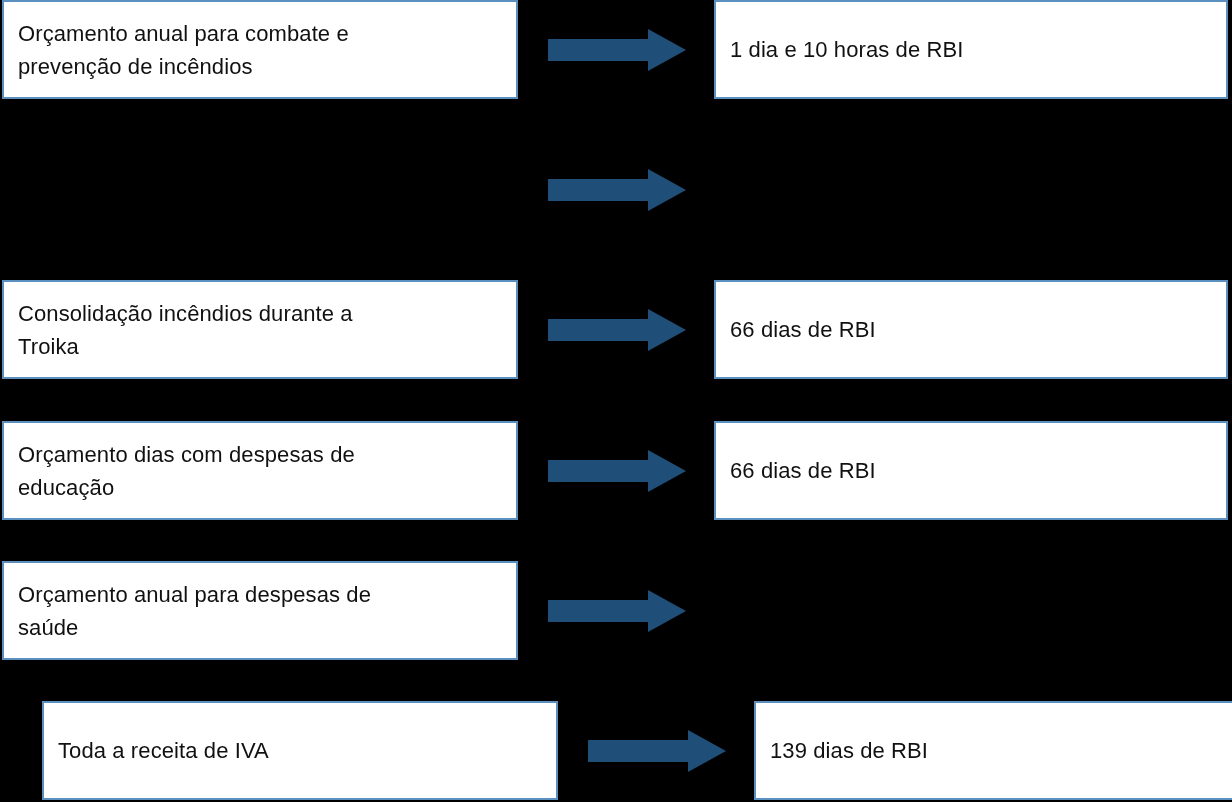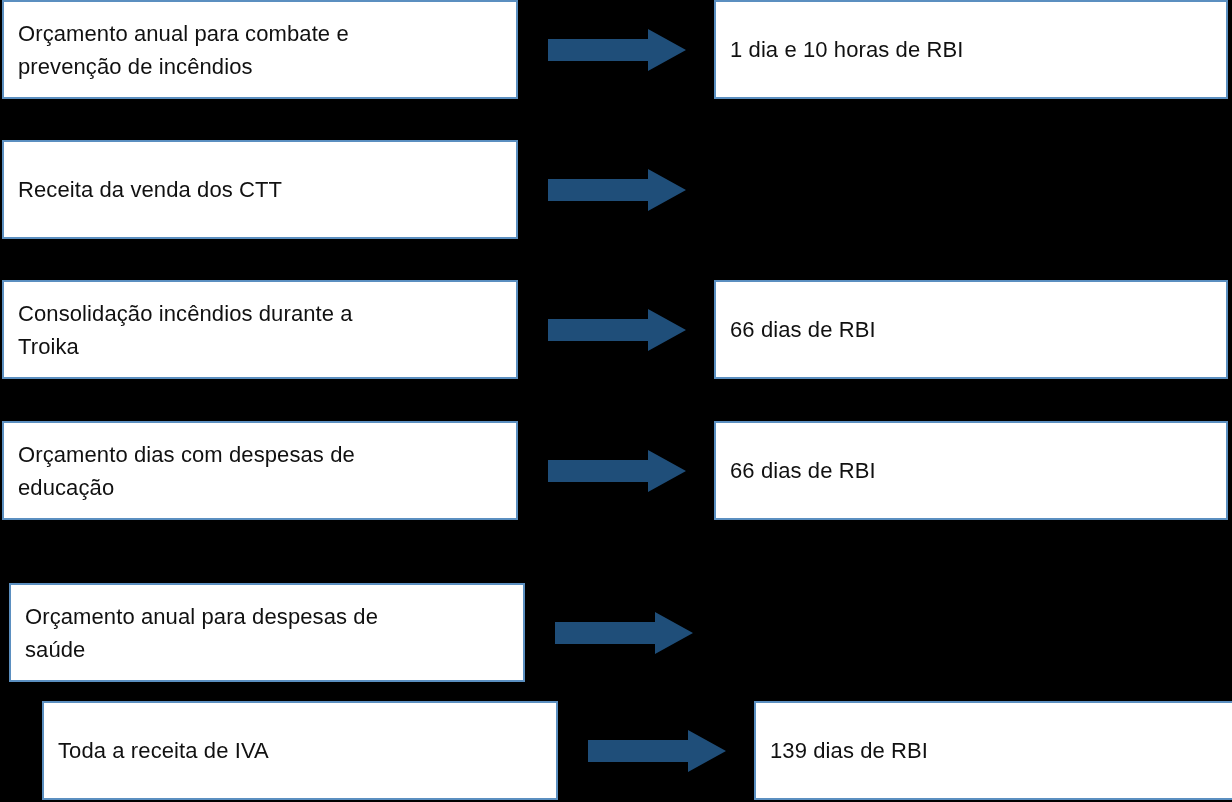--- a/index.html
+++ b/index.html
@@ -84,23 +84,20 @@
       <svg class="arrow-icon" viewBox="0 0 138 42">
         <polygon points="0,10 100,10 100,0 138,21 100,42 100,32 0,32" fill="#1F4E79"></polygon>
       </svg>
     </div>
     <div class="box box-right">
       <span class="box-text">1 dia e 10 horas de RBI</span>
     </div>
   </div>
 
   <div class="row" style="top:140px;">
-    <div class="box box-left">
-      <span class="box-text">Receita da venda dos CTT</span>
-    </div>
     <div class="arrow-cell">
       <svg class="arrow-icon" viewBox="0 0 138 42">
         <polygon points="0,10 100,10 100,0 138,21 100,42 100,32 0,32" fill="#1F4E79"></polygon>
       </svg>
     </div>
   </div>
 
   <div class="row" style="top:280px;">
     <div class="box box-left">
       <span class="box-text">Consolidação incêndios durante a
@@ -124,21 +121,21 @@
     <div class="arrow-cell">
       <svg class="arrow-icon" viewBox="0 0 138 42">
         <polygon points="0,10 100,10 100,0 138,21 100,42 100,32 0,32" fill="#1F4E79"></polygon>
       </svg>
     </div>
     <div class="box box-right">
       <span class="box-text">66 dias de RBI</span>
     </div>
   </div>
 
-  <div class="row" style="top:583px;margin-left:7px;">
+  <div class="row" style="top:561px;">
     <div class="box box-left">
       <span class="box-text">Orçamento anual para despesas de
 saúde</span>
     </div>
     <div class="arrow-cell">
       <svg class="arrow-icon" viewBox="0 0 138 42">
         <polygon points="0,10 100,10 100,0 138,21 100,42 100,32 0,32" fill="#1F4E79"></polygon>
       </svg>
     </div>
   </div>

